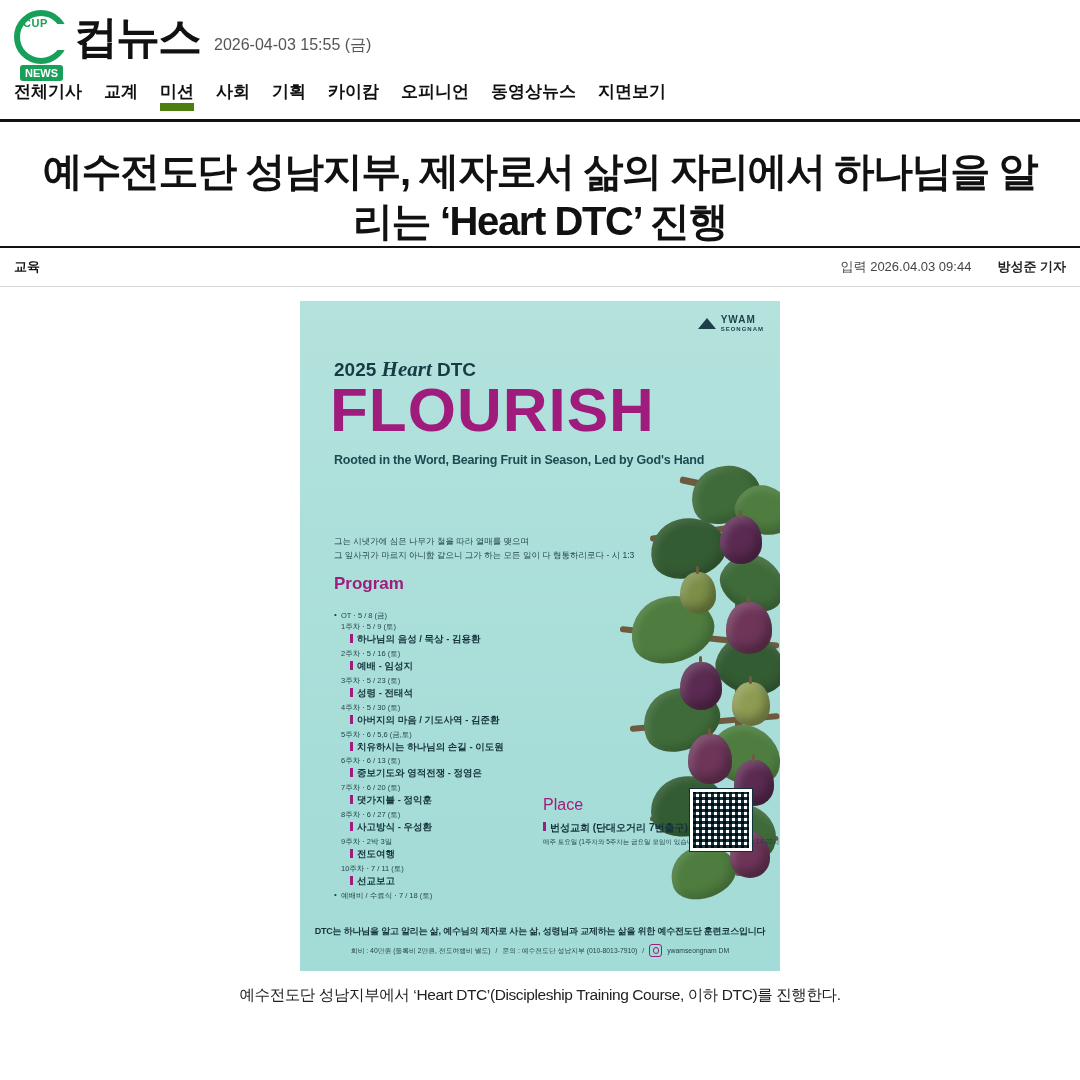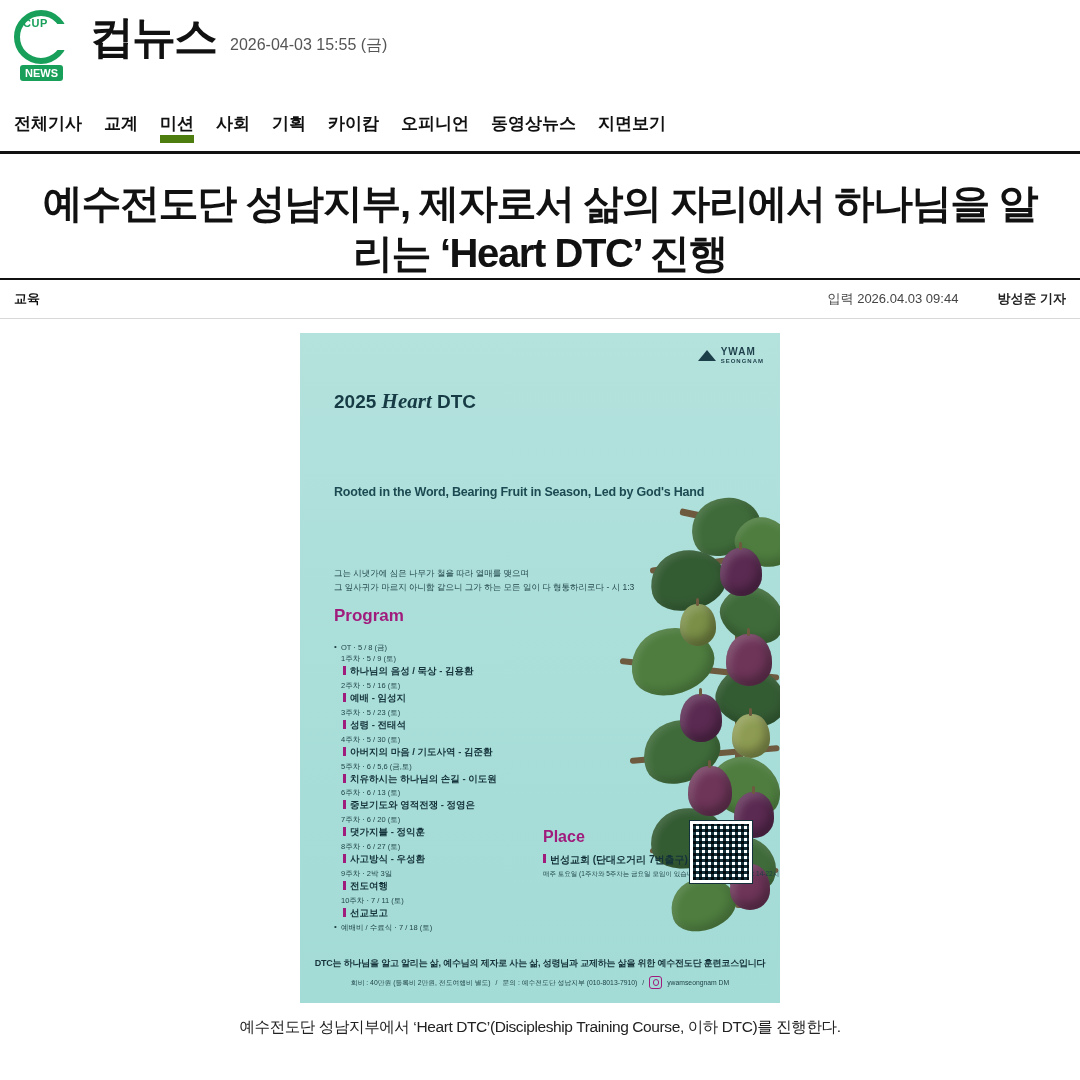--- a/index.html
+++ b/index.html
@@ -18,21 +18,21 @@
   
   .site-header {
     display: flex;
     align-items: center;
     padding: 10px 14px 6px 14px;
     gap: 14px;
   }
   .logo-wrap {
     display: flex;
     align-items: center;
-    gap: 22px;
+    gap: 6px;
   }
   .logo-mark {
     position: relative;
     width: 54px;
     height: 54px;
   }
   .logo-mark .ring {
     position: absolute;
     inset: 0;
     border: 6px solid #18a05a;
@@ -89,21 +89,20 @@
     padding: 4px 14px 10px 14px;
     border-bottom: 3px solid #111111;
   }
   .nav-item {
     font-size: 17px;
     font-weight: 700;
     color: #111111;
     padding: 6px 22px 6px 0;
     white-space: nowrap;
     cursor: pointer;
-    margin-top: 32px;
   }
   .nav-item:first-child { padding-left: 0; }
   .nav-item.active span {
     border-bottom: 8px solid #4d7c0f;
     padding-bottom: 2px;
   }
   .nav-item.active { color: #111111; }
 
   
   .article-head {
@@ -136,21 +135,21 @@
     border-bottom: 1px solid #d8d8d8;
   }
   .meta-category {
     font-size: 13px;
     font-weight: 700;
     color: #111111;
   }
   .meta-right {
     display: flex;
     align-items: center;
-    gap: 39px;
+    gap: 26px;
     font-size: 13px;
     color: #444444;
   }
   .meta-right .reporter { font-weight: 700; color: #222222; }
 
   
   .figure {
     padding: 14px 0 0 0;
     text-align: center;
   }
@@ -243,37 +242,37 @@
     content: "•";
     position: absolute;
     left: 0; top: -1px;
     font-size: 8px;
     color: #1d3f45;
   }
   .prog-row {
     font-size: 9.5px;
     font-weight: 800;
     color: #14323a;
-    margin: 0 0 4px 9px;
+    margin: 0 0 4px 16px;
     padding-left: 7px;
     position: relative;
     line-height: 1.25;
   }
   .prog-row::before {
     content: "";
     position: absolute;
     left: 0; top: 1px;
     width: 2.5px; height: 9px;
     background: #a01c7c;
   }
   .p-place-h {
     position: absolute;
     left: 243px; top: 495px;
     font-size: 16px;
-    font-weight: 700;
+    font-weight: 400;
     color: #a01c7c;
   }
   .p-place-name {
     position: absolute;
     left: 243px; top: 520px;
     font-size: 10px;
     font-weight: 800;
     color: #14323a;
     padding-left: 7px;
   }
@@ -460,20 +459,21 @@
       <div class="fig green" style="left:160px; top:330px; width:34px; height:40px;"></div>
       <div class="fig purple2" style="left:200px; top:356px; width:40px; height:46px;"></div>
     </div>
 
     <div class="p-year">
       <span>2025</span>
       <span class="heart">Heart</span>
       <span>DTC</span>
     </div>
 
+    <div class="p-title">FLOURISH</div>
     <div class="p-tagline">Rooted in the Word, Bearing Fruit in Season, Led by God's Hand</div>
 
     <div class="p-verse">
       <div>그는 시냇가에 심은 나무가 철을 따라 열매를 맺으며</div>
       <div>그 잎사귀가 마르지 아니함 같으니 그가 하는 모든 일이 다 형통하리로다 - 시 1:3</div>
     </div>
 
     <div class="p-program-h">Program</div>
 
     <div class="prog-list">

